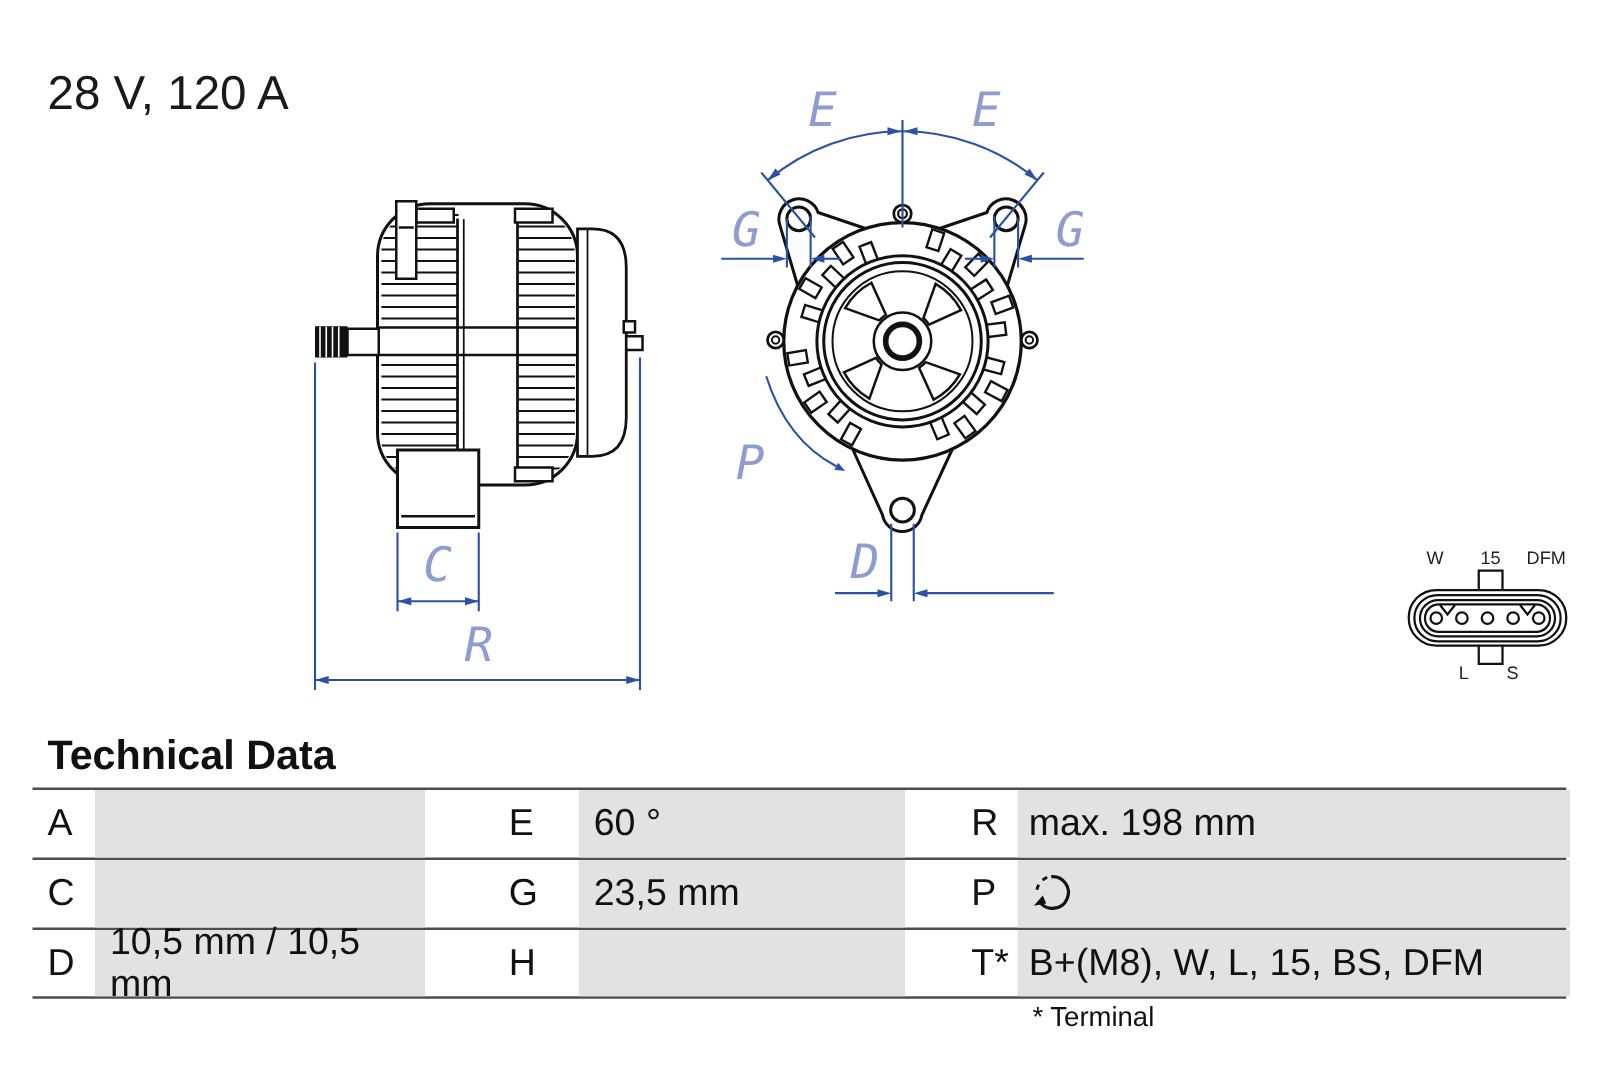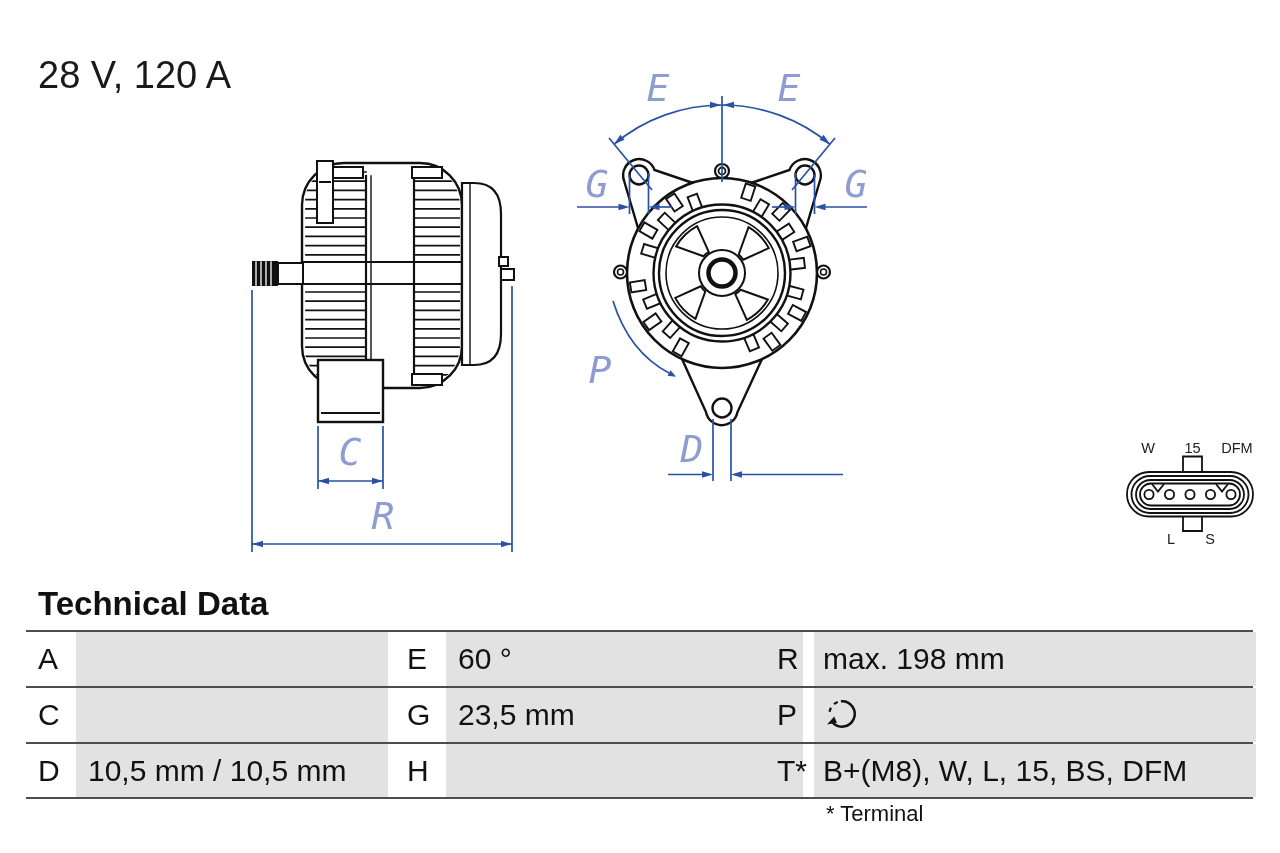--- a/index.html
+++ b/index.html
@@ -6,23 +6,23 @@
   .stage{position:relative;width:1280px;height:853px;background:#fff;overflow:hidden;
          font-family:"Liberation Sans",sans-serif;color:#111;}
   .rating{position:absolute;left:38px;top:16px;font-size:38px;font-weight:400;color:#1a1a1a;margin-top:38px;}
   .drawing-svg{position:absolute;left:0;top:0;}
   .t-title{position:absolute;left:38px;top:585px;font-size:33px;font-weight:bold;color:#111;text-align:right;}
   .rule{position:absolute;left:26px;width:1227px;height:2px;background:#4d4d4d;}
   .cell{position:absolute;display:flex;align-items:center;font-size:30px;color:#111;box-sizing:border-box;}
   .val{background:#e2e2e2;}
   .r0{top:632px;height:54px;} .r1{top:688px;height:54px;} .r2{top:744px;height:53px;}
   .lab1{left:26px;width:50px;padding-left:12px;}
-  .val1{left:76px;width:312px;padding-left:12px;}
+  .val1{left:76px;width:264px;padding-left:12px;}
   .lab2{left:388px;width:58px;padding-left:19px;}
-  .val2{left:446px;width:357px;padding-left:12px;}
+  .val2{left:463px;width:261px;padding-left:12px;}
   .lab3{left:761px;width:53px;padding-left:16px;}
   .val3{left:814px;width:442px;padding-left:9px;}
   .footnote{position:absolute;left:826px;top:801px;font-size:22px;color:#111;text-align:right;}
   .dim-label{font-family:"DejaVu Sans Mono",monospace;font-style:italic;font-size:38px;fill:#8d9cd1;}
   .conn-label{font-family:"Liberation Sans",sans-serif;font-size:14.5px;fill:#222;}
 </style>
 </head>
 <body>
 
 <div class="stage">

